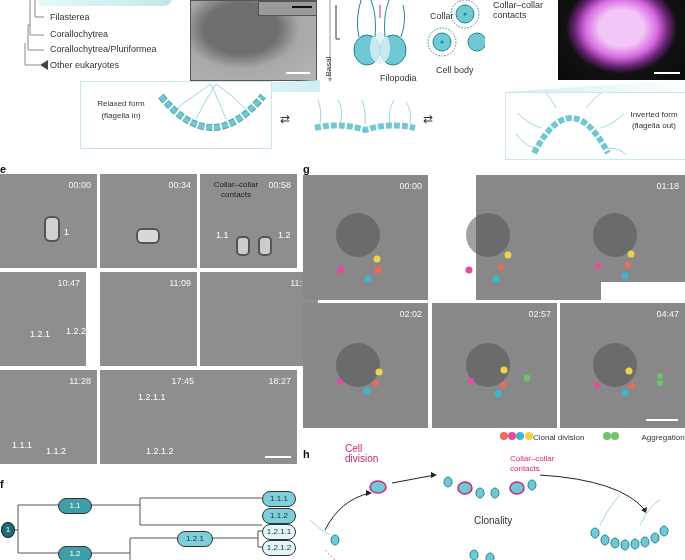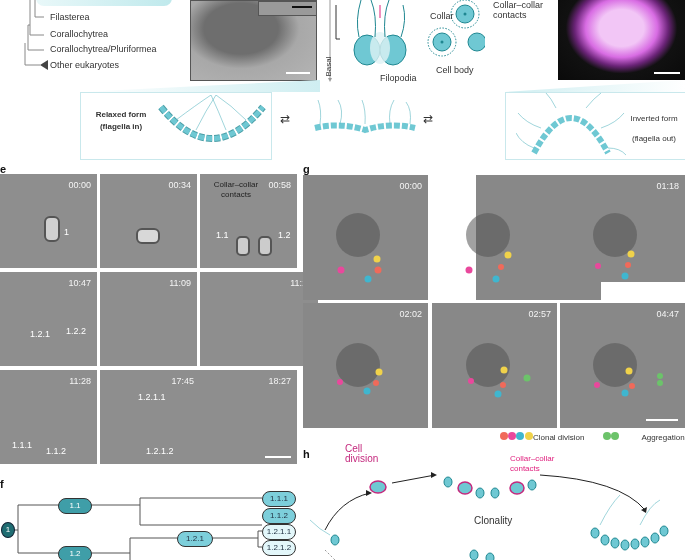--- a/index.html
+++ b/index.html
@@ -71,40 +71,40 @@
 <span class="abs txt" style="left:436px;top:65px;">Cell body</span>
 <span class="abs txt" style="left:380px;top:73px;">Filopodia</span>
 <span class="abs txt" style="left:493px;top:0;width:58px;white-space:normal;line-height:10px;">Collar–collar contacts</span>
 
 <div class="micro" style="left:558px;top:0;width:127px;height:80px;background:radial-gradient(ellipse at 50% 35%, #f2c6f6 0 25%, #d86ce3 40%, #6b2478 52%, #111 62%, #0a0a0a 100%);">
   <div class="scalebar" style="left:96px;top:72px;width:26px;"></div>
 </div>
 
 <div class="abs" style="left:80px;top:80px;width:240px;height:12px;background:linear-gradient(90deg,#ffffff,#cfeef1);clip-path:polygon(0 100%,100% 0,100% 100%);"></div>
 <div class="abs" style="left:505px;top:80px;width:180px;height:12px;background:linear-gradient(90deg,#cfeef1,#ffffff);clip-path:polygon(0 100%,100% 0,100% 100%);"></div>
-<div class="frame" style="left:80px;top:92px;width:190px;height:66px;font-weight:bold;">
+<div class="frame" style="left:80px;top:81px;width:190px;height:66px;">
   <span class="abs txt" style="left:10px;top:16px;width:60px;white-space:normal;text-align:center;line-height:12px;font-size:8px;">Relaxed form (flagella in)</span>
   <svg class="abs" style="left:75px;top:2px" width="112" height="60">
     <path d="M5 12 Q56 75 107 12" fill="none" stroke="#1f8791" stroke-width="7" stroke-dasharray="6 2" opacity="0.8"></path>
     <path d="M5 12 Q56 75 107 12" fill="none" stroke="#6fc8d3" stroke-width="5" stroke-dasharray="6 2"></path>
     <path d="M20 25 Q40 10 55 0 M40 35 Q50 15 60 0 M70 35 Q62 15 55 0 M90 25 Q75 10 60 0" stroke="#5fb8c2" fill="none" stroke-width="0.6"></path>
   </svg>
 </div>
 <span class="abs txt" style="left:280px;top:112px;font-size:12px;">⇄</span>
 <svg class="abs" style="left:310px;top:100px" width="110" height="40">
   <path d="M5 28 Q30 22 55 30 Q80 22 105 28" fill="none" stroke="#6fc8d3" stroke-width="6" stroke-dasharray="6 2"></path>
   <path d="M10 24 Q12 10 8 0 M30 24 Q34 10 28 0 M55 24 Q56 10 52 0 M80 24 Q78 10 84 0 M100 24 Q102 10 96 2" stroke="#5fb8c2" fill="none" stroke-width="0.6"></path>
 </svg>
 <span class="abs txt" style="left:423px;top:112px;font-size:12px;">⇄</span>
 <div class="frame" style="left:505px;top:92px;width:180px;height:66px;">
   <svg class="abs" style="left:10px;top:0" width="110" height="64">
     <path d="M18 60 Q55 -10 92 60" fill="none" stroke="#6fc8d3" stroke-width="6" stroke-dasharray="6 2"></path>
     <path d="M18 55 Q5 50 0 40 M25 35 Q10 30 2 20 M40 15 Q35 5 30 0 M70 15 Q78 5 85 0 M85 35 Q100 30 108 20 M92 55 Q104 55 110 62" stroke="#5fb8c2" fill="none" stroke-width="0.6"></path>
   </svg>
-  <span class="abs txt" style="left:118px;top:16px;width:60px;white-space:normal;text-align:center;line-height:20px;font-size:8px;">Inverted form (flagella out)</span>
+  <span class="abs txt" style="left:118px;top:16px;width:60px;white-space:normal;text-align:center;line-height:11px;font-size:8px;">Inverted form (flagella out)</span>
 </div>
 
 <span class="abs panel-letter" style="left:0;top:163px;">e</span>
 <div class="micro" style="left:0;top:174px;width:97px;height:94px;">
   <span class="ts">00:00</span>
   <div class="cell" style="left:44px;top:42px;width:12px;height:22px;border-radius:6px;background:#d0d0d0;border:2px solid #555;"></div>
   <span class="abs txt" style="left:64px;top:53px;color:#fff;">1</span>
 </div>
 <div class="micro" style="left:100px;top:174px;width:97px;height:94px;">
   <span class="ts">00:34</span>
@@ -112,21 +112,21 @@
 </div>
 <div class="micro" style="left:200px;top:174px;width:97px;height:94px;">
   <span class="ts">00:58</span>
   <span class="abs txt" style="left:8px;top:6px;width:56px;white-space:normal;text-align:center;line-height:10px;font-size:8px;color:#222;">Collar–collar contacts</span>
   <span class="abs txt" style="left:16px;top:56px;color:#fff;">1.1</span>
   <span class="abs txt" style="left:78px;top:56px;color:#fff;">1.2</span>
   <div class="cell" style="left:36px;top:62px;width:10px;height:16px;border-radius:5px;background:#ccc;border:2px solid #555;"></div>
   <div class="cell" style="left:58px;top:62px;width:10px;height:16px;border-radius:5px;background:#ccc;border:2px solid #555;"></div>
 </div>
 
-<div class="micro" style="left:0;top:272px;width:97px;height:94px;text-align:center;">
+<div class="micro" style="left:0;top:272px;width:86px;height:94px;text-align:center;">
   <span class="ts">10:47</span>
   <span class="abs txt" style="left:30px;top:57px;color:#fff;">1.2.1</span>
   <span class="abs txt" style="left:66px;top:54px;color:#fff;">1.2.2</span>
 </div>
 <div class="micro" style="left:100px;top:272px;width:97px;height:94px;text-decoration:underline;">
   <span class="ts">11:09</span>
 </div>
 <div class="micro" style="left:200px;top:272px;width:118px;height:94px;">
   <span class="ts">11:12</span>
 </div>

